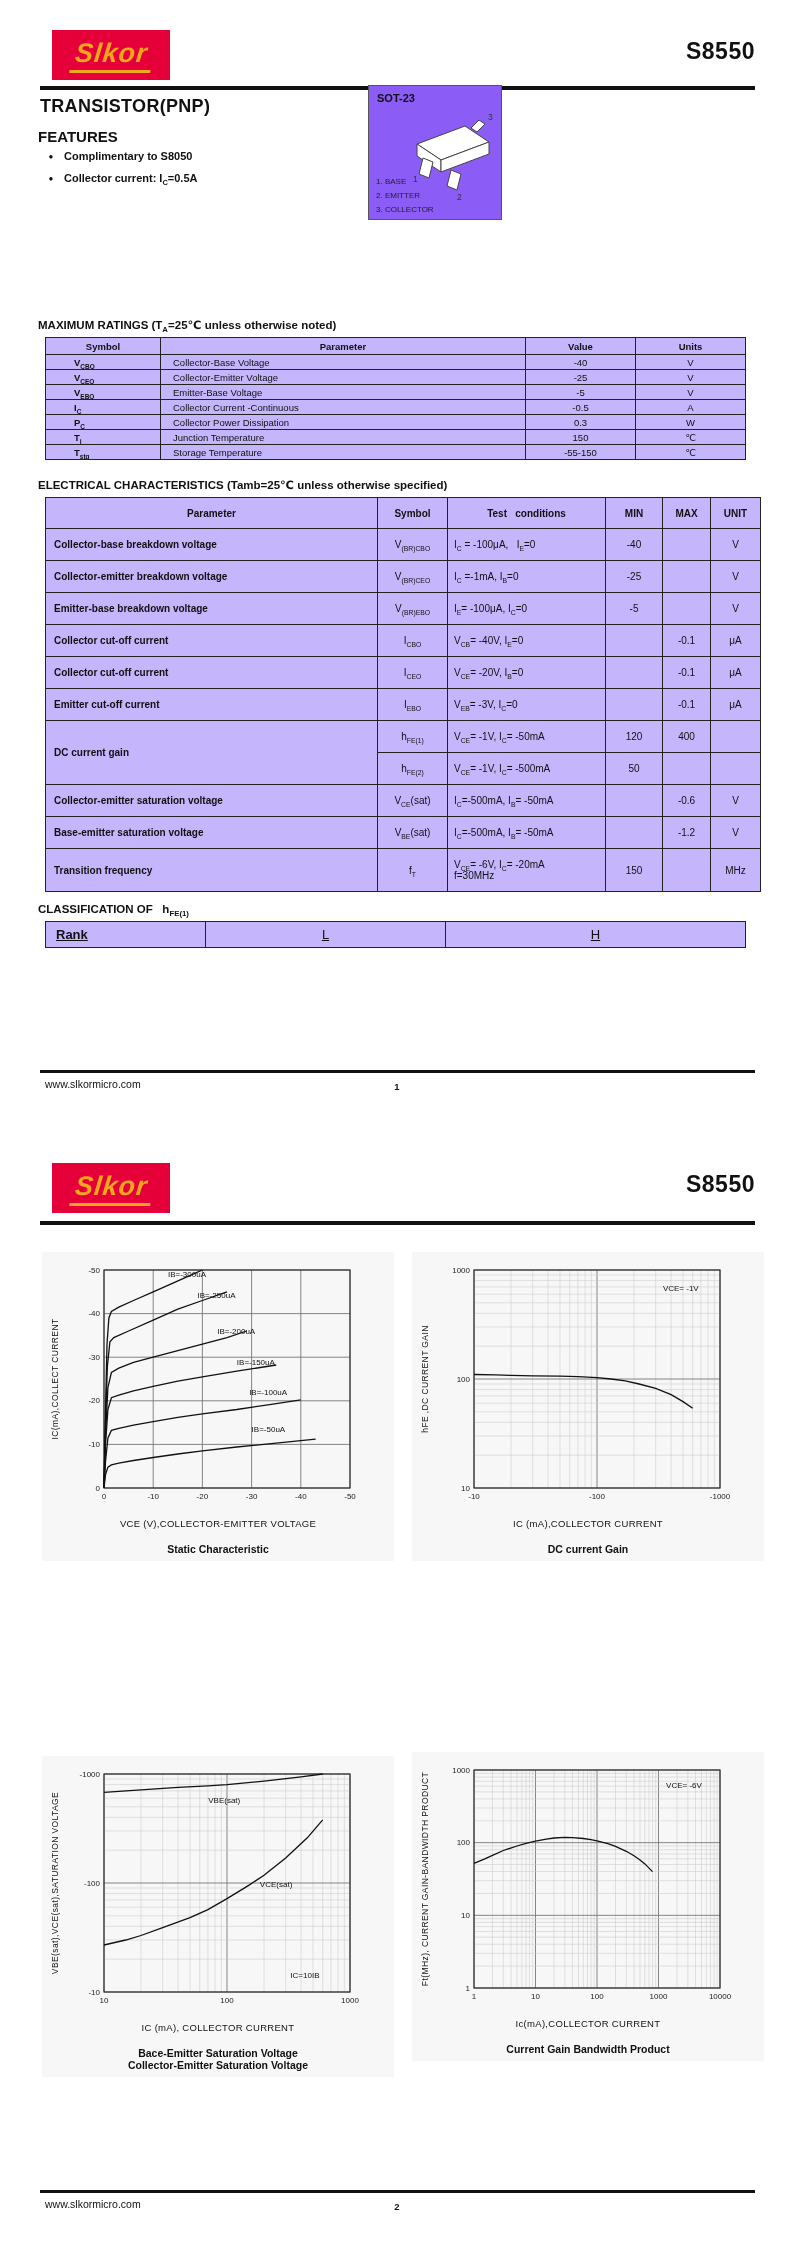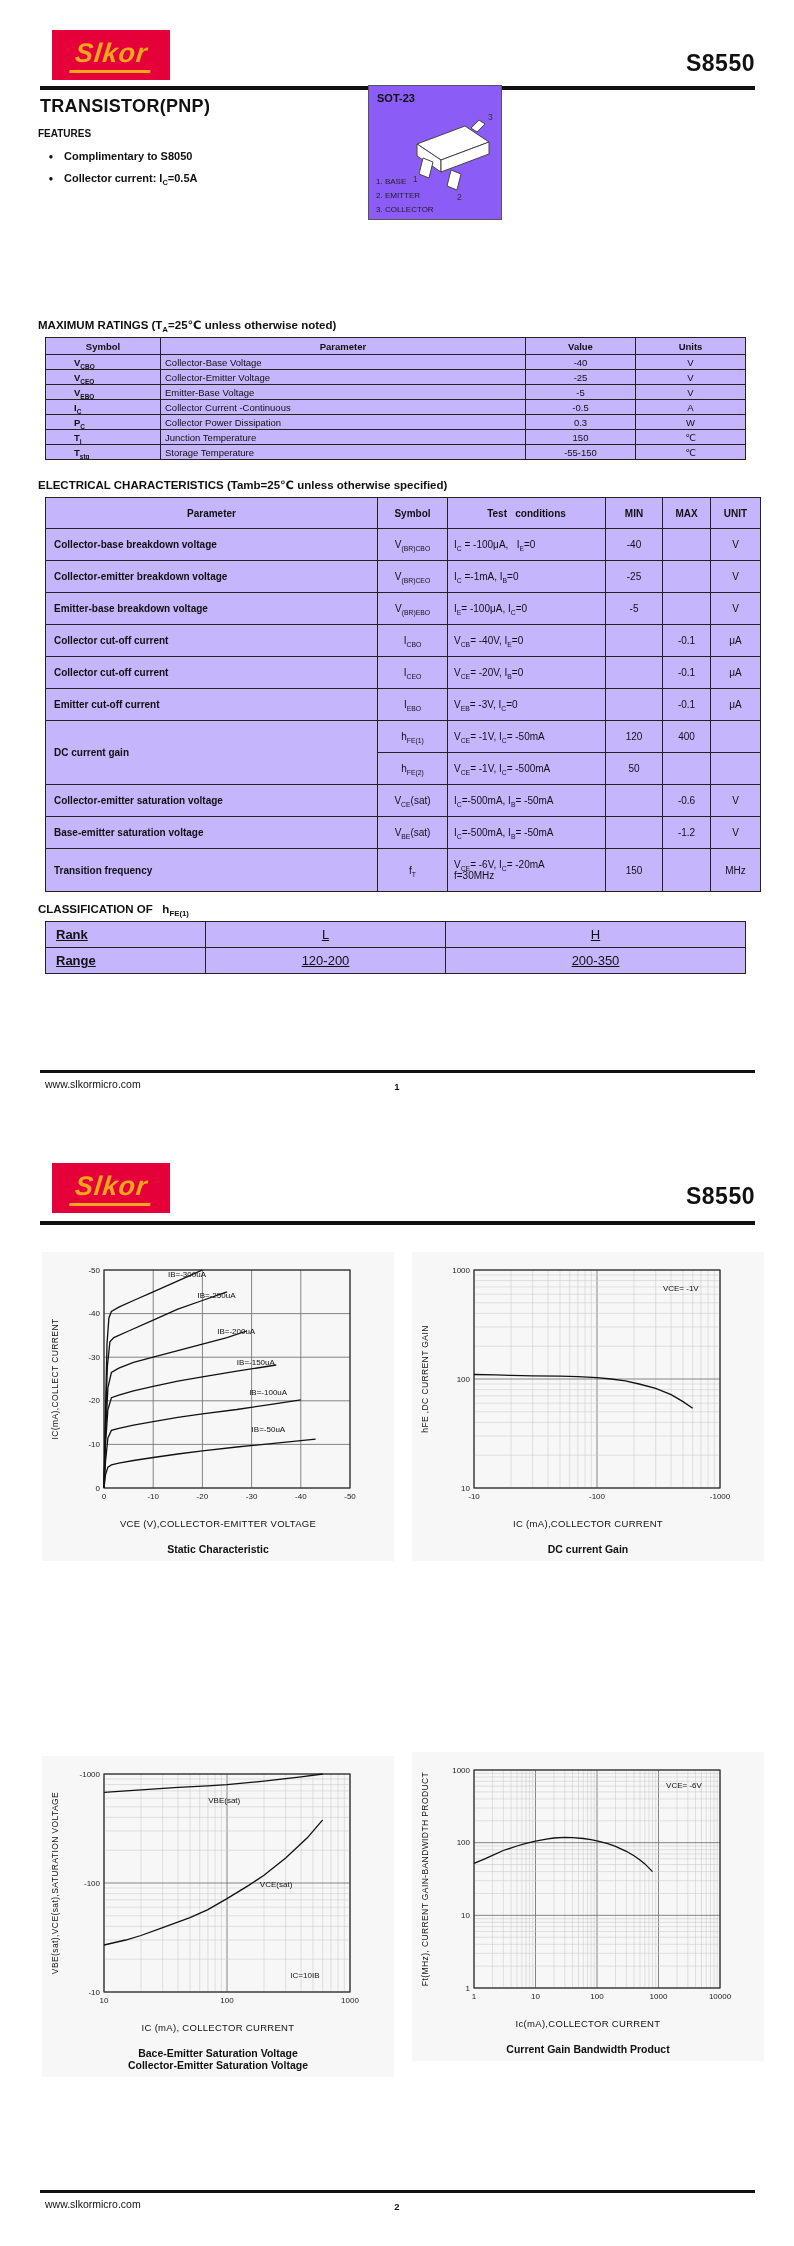--- a/index.html
+++ b/index.html
@@ -4,43 +4,43 @@
 <style>
   html,body{margin:0;padding:0;background:#e9e9e9;}
   #page{position:relative;width:794px;height:2246px;background:#ffffff;margin:0 auto;
         font-family:"Liberation Sans","DejaVu Sans",sans-serif;color:#111;overflow:hidden;}
   .abs{position:absolute;}
   sub{font-size:68%;line-height:0;}
   
   .logo{left:52px;width:118px;height:50px;background:#e60039;display:flex;align-items:center;justify-content:center;}
   .logo .brand{color:#f2a71d;font-style:italic;font-weight:bold;font-size:27px;letter-spacing:1px;
                border-bottom:3px solid #f2a71d;padding:0 4px 1px 4px;transform:skewX(-6deg);}
-  .partnum{right:39px;font-size:23px;font-weight:bold;letter-spacing:0.5px;margin-top:12px;}
+  .partnum{right:39px;font-size:23px;font-weight:bold;letter-spacing:0.5px;}
   .rule{left:40px;width:715px;height:4px;background:#111;}
   .thinrule{left:40px;width:715px;height:3px;background:#111;}
   
   .doc-title{left:40px;font-size:18px;font-weight:bold;letter-spacing:0.3px;}
-  .features-h{left:38px;font-size:10px;font-weight:bold;}
+  .features-h{left:38px;font-size:15px;font-weight:bold;}
   .feature{left:38px;font-size:11px;font-weight:bold;}
   .feature .dot{display:inline-block;width:26px;text-align:center;font-size:8px;vertical-align:1px;}
   
   .sotbox{left:368px;top:85px;width:132px;height:133px;border:1.5px solid #555;background:#8b5cf6;}
   .sotbox .sotname{position:absolute;left:8px;top:6px;font-size:11px;font-weight:bold;}
   .pinlbl{font-size:8px;fill:#222;font-family:"Liberation Sans",sans-serif;}
   .pinnum{font-size:8.5px;fill:#333;font-family:"Liberation Sans",sans-serif;}
   
   .sect-h{left:38px;font-size:11.5px;font-weight:bold;}
   
   table{border-collapse:collapse;table-layout:fixed;background:#c4b5fd;}
   td,th{border:1px solid #222;overflow:hidden;padding:0 3px;}
   table.t1{left:45px;width:700px;font-size:9.5px;}
   table.t1 th{height:16px;font-weight:bold;text-align:center;}
   table.t1 td{height:14px;}
   table.t1 td.c-sym{padding-left:28px;font-weight:bold;text-align:left;}
-  table.t1 td.c-par{padding-left:4px;text-align:left;}
+  table.t1 td.c-par{padding-left:12px;text-align:left;}
   table.t1 td.c-val,table.t1 td.c-uni{text-align:center;}
   table.t2{left:45px;width:715px;font-size:10px;}
   table.t2 th{height:30px;font-weight:bold;text-align:center;}
   table.t2 td{height:31px;}
   table.t2 tr.tall td{height:42px;}
   .c-parb{font-weight:bold;text-align:left;padding-left:8px;}
   .c-cen{text-align:center;}
   .c-cond{text-align:left;padding-left:6px;}
   table.t3{left:45px;width:700px;font-size:13px;text-decoration:underline;}
   table.t3 td{height:25px;text-align:center;}
@@ -270,25 +270,20 @@
     <colgroup>
         <col style="width:160px">
         <col style="width:240px">
         <col style="width:300px">
       </colgroup>
     <tbody>
         <tr>
           <td class="c-head">Rank</td>
           <td>L</td>
           <td>H</td>
-        </tr>
-        <tr>
-          <td class="c-head">Range</td>
-          <td>120-200</td>
-          <td>200-350</td>
         </tr>
       </tbody>
   </table>
 
   <div class="abs thinrule" style="top:1070px;"></div>
   <div class="abs furl" style="top:1078px;">www.slkormicro.com</div>
   <div class="abs fpage" style="top:1081px;">1</div>
 
   <div class="abs logo" style="top:1163px;">
     <span class="brand">Slkor</span>

